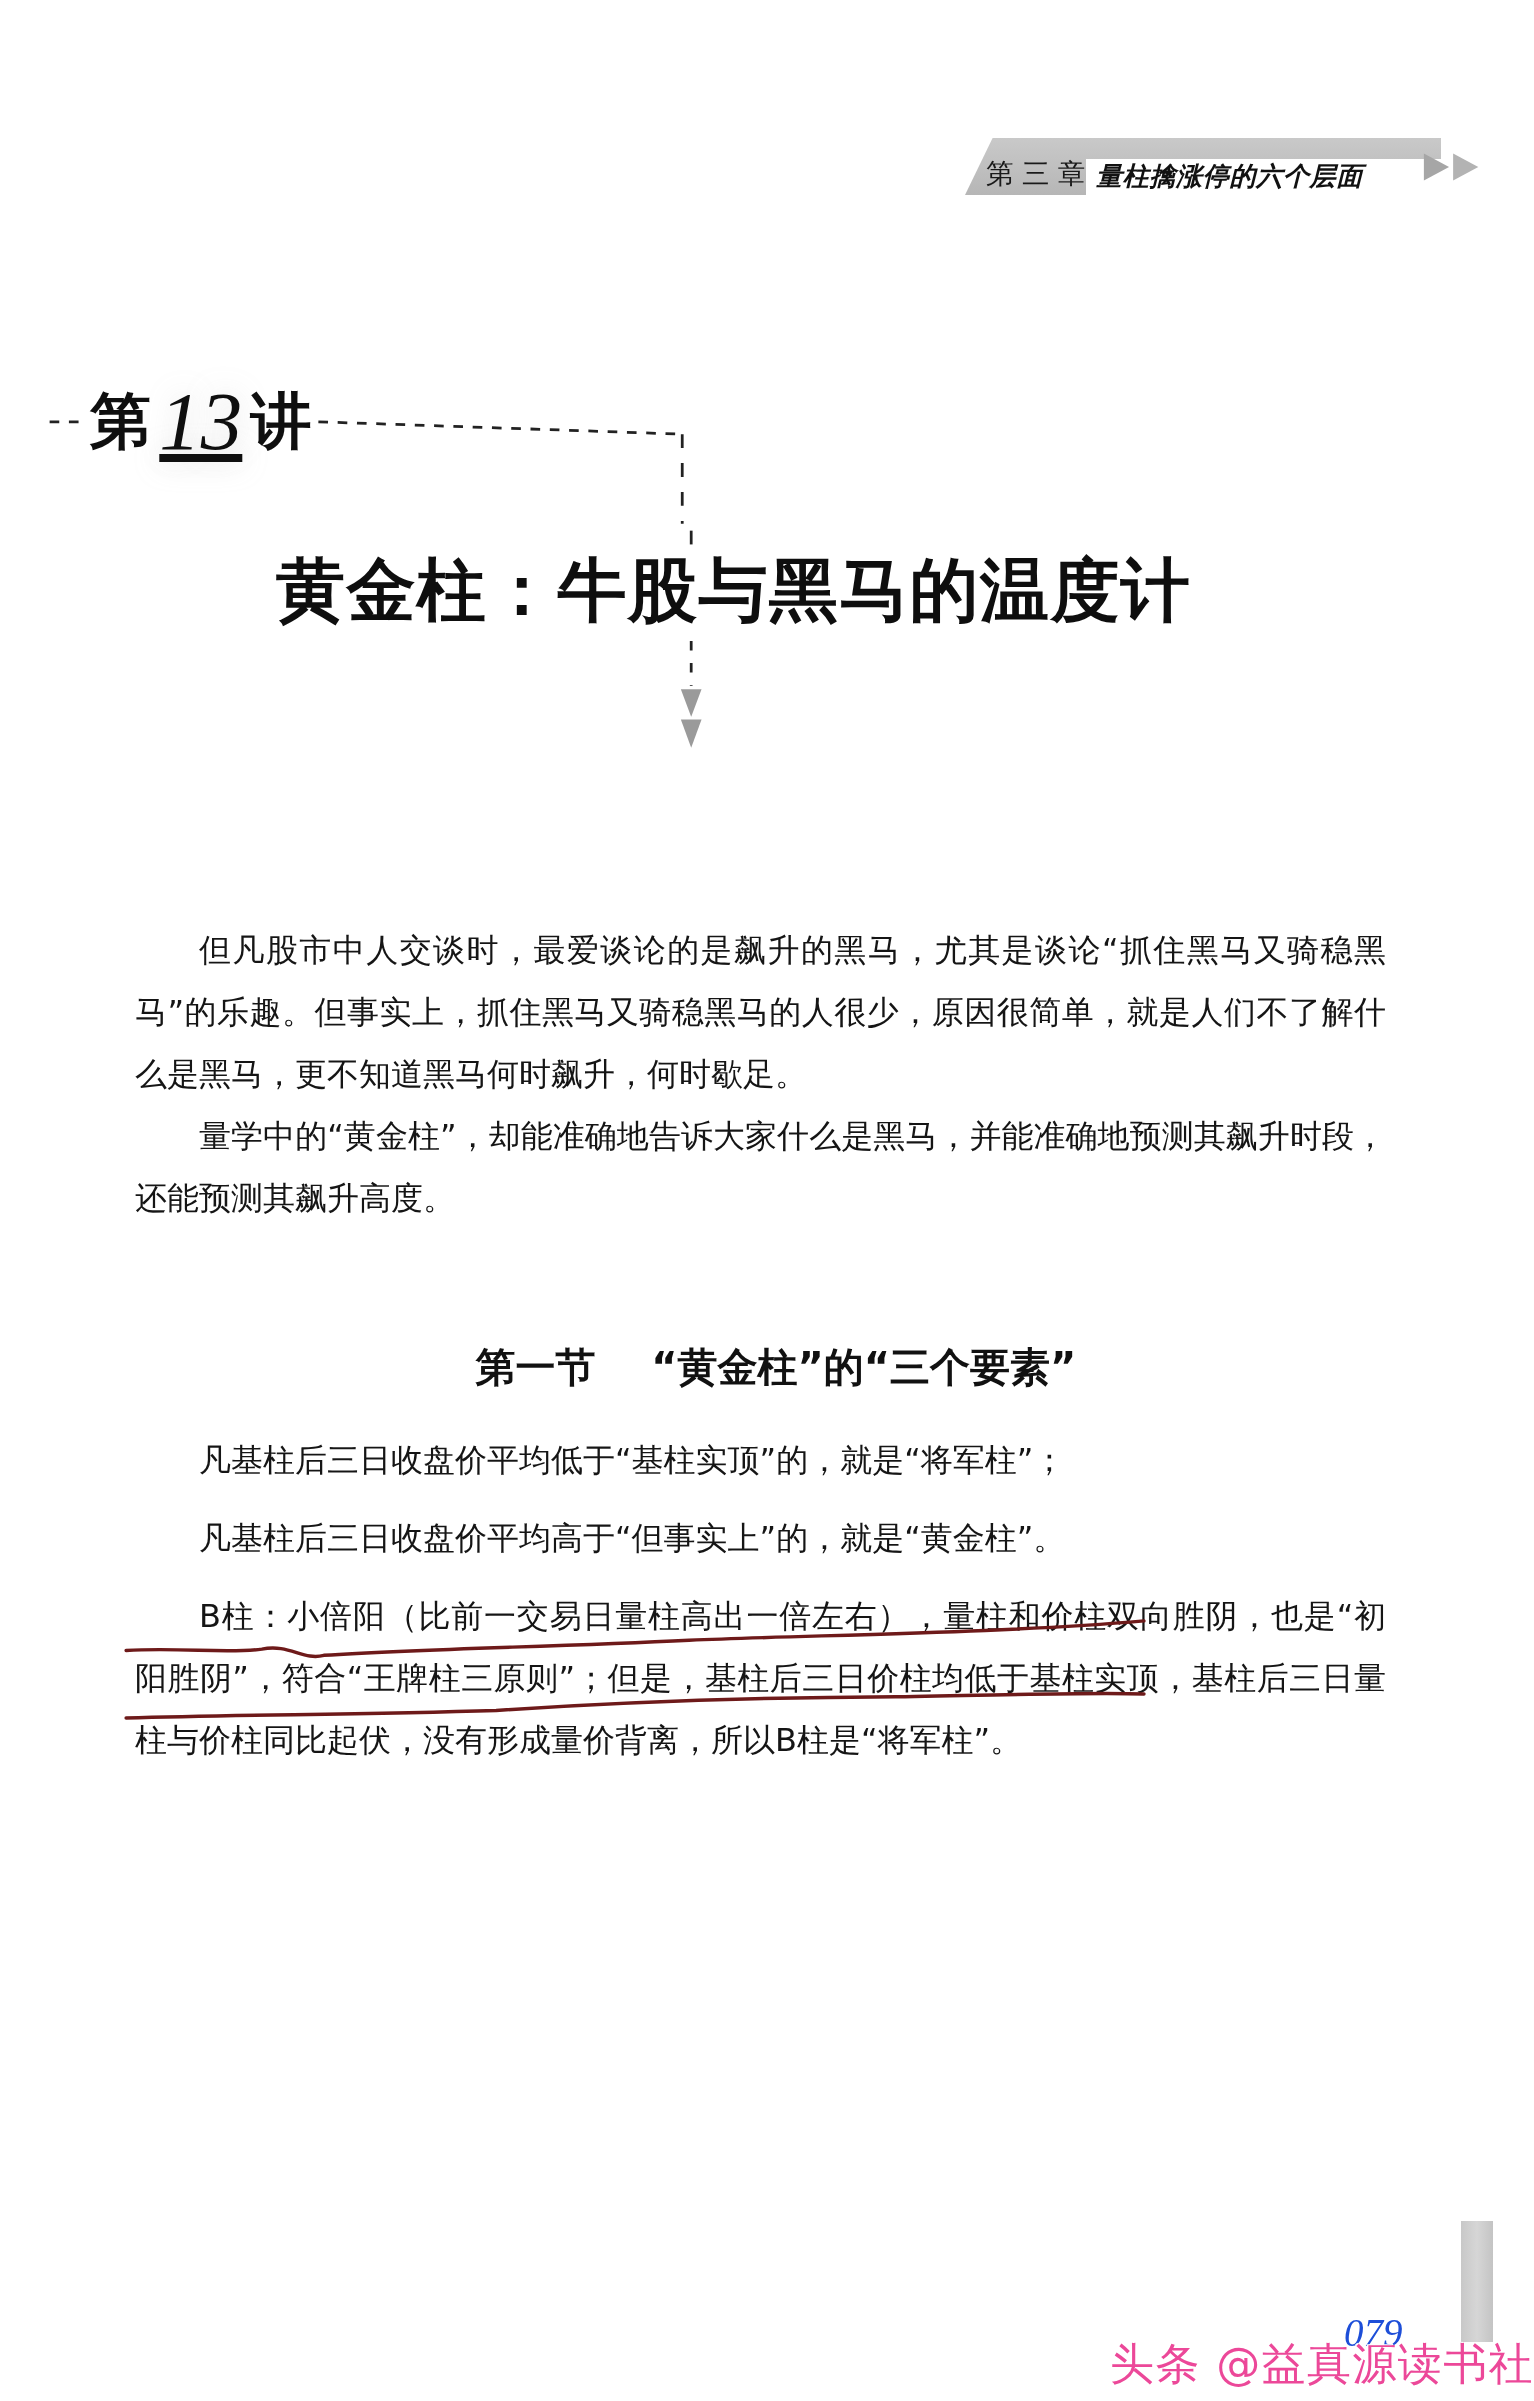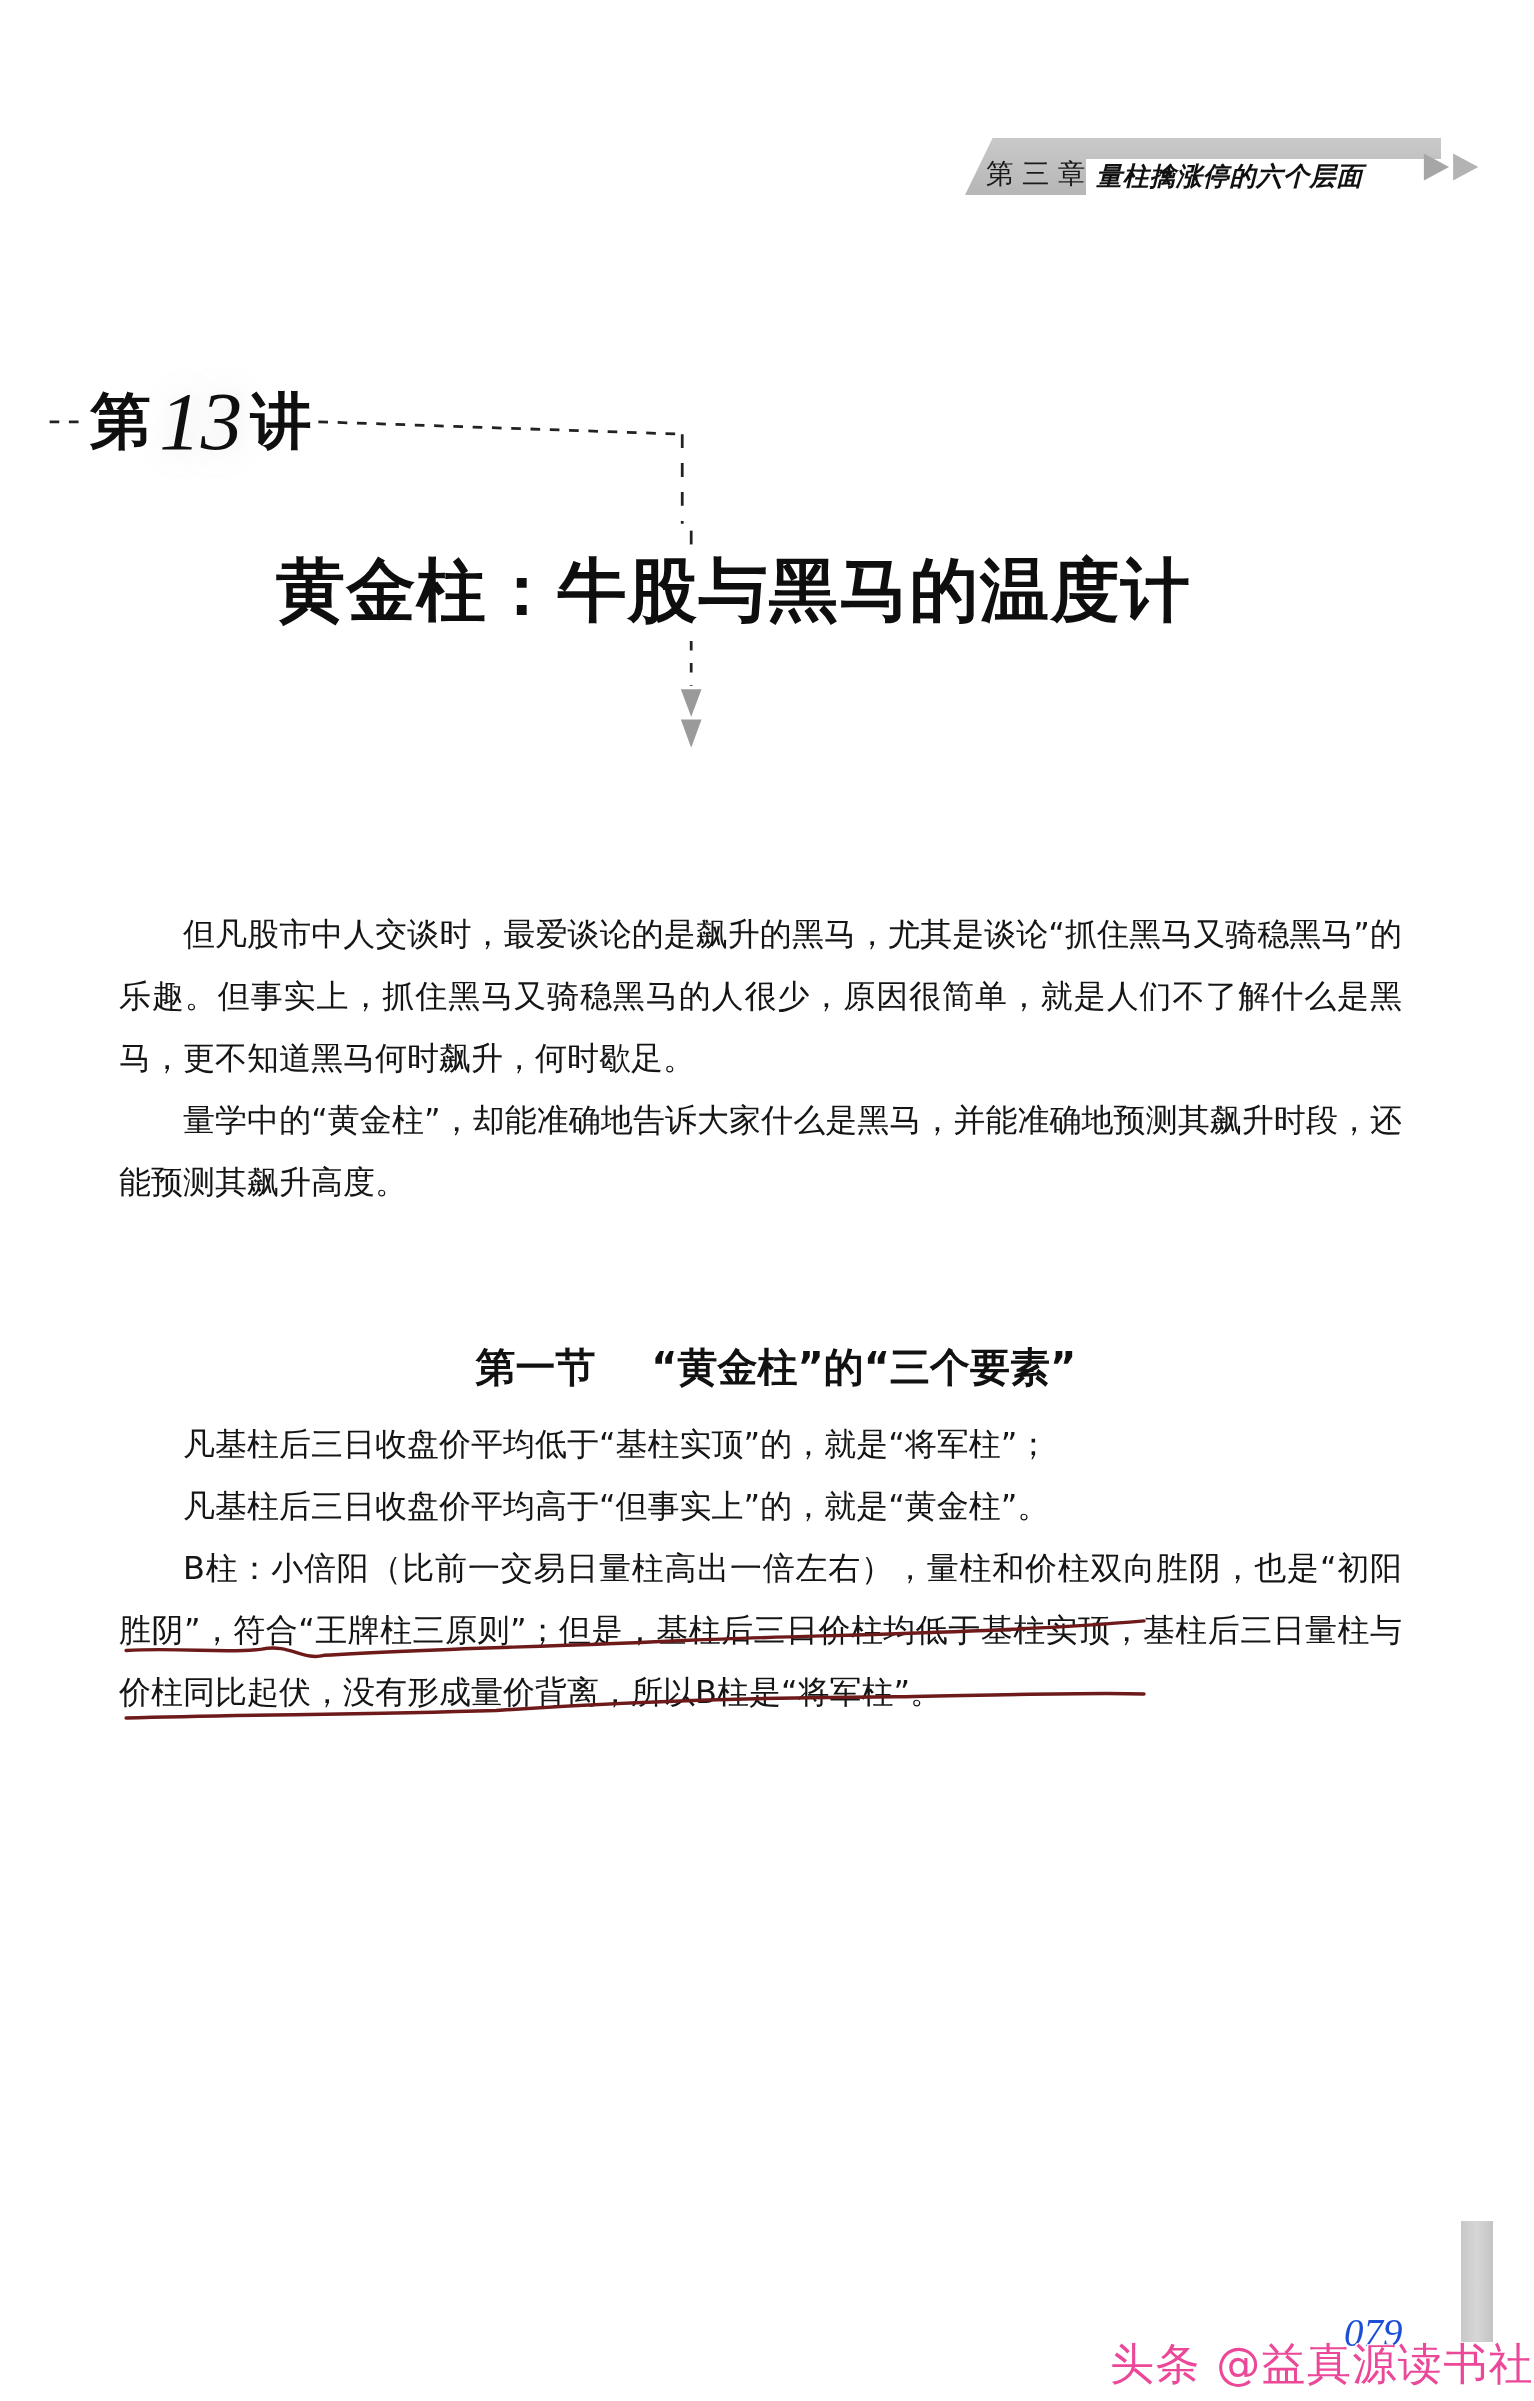--- a/index.html
+++ b/index.html
@@ -34,37 +34,38 @@
     left: 90px; top: 376px; height: 90px; line-height: 90px;
     font-family: "DejaVu Serif", "Liberation Serif", serif;
     font-weight: bold; color: #0f0f0f;
   }
   .lec-heading .cjk { font-size: 61px; vertical-align: middle; }
   .lec-heading .num {
     font-size: 83px; font-style: italic; font-weight: normal;
     font-family: "Liberation Serif", "DejaVu Serif", serif;
     margin: 0 8.3px; vertical-align: middle;
     text-shadow: 0 0 27.6px rgba(170,170,170,0.35);
+    text-decoration: underline;
   }
   .lec-lines { left: 0; top: 0; width: 1534px; height: 827px; pointer-events: none; }
 
   
   .main-title {
     left: 276px; top: 545px; width: 827px; height: 90px; line-height: 90px;
     font-size: 69px; font-weight: bold; color: #0e0e0e; white-space: nowrap;
     letter-spacing: 1.4px;
   }
 
   
   .text-block {
     left: 119px; width: 1283px;
     font-size: 32px; line-height: 62px; color: #151515;
     text-align: justify; text-justify: inter-character;
   }
-  .text-block p { margin: 0; text-indent: 2em; }
+  .text-block p { margin: 16px; text-indent: 2em; }
   .p1 { top: 903px; }
   .p2 { top: 1089px; }
 
   .section-heading {
     left: 0; width: 1524px; top: 1285px; height: 55px; line-height: 55px;
     text-align: center; font-size: 40px; font-weight: bold; color: #111;
     white-space: pre;
   }
 
   .body2 { top: 1413px; }

